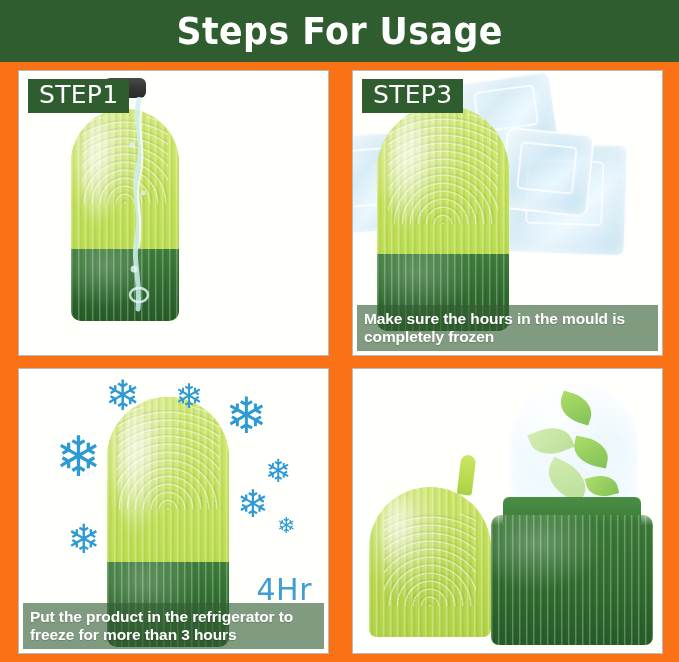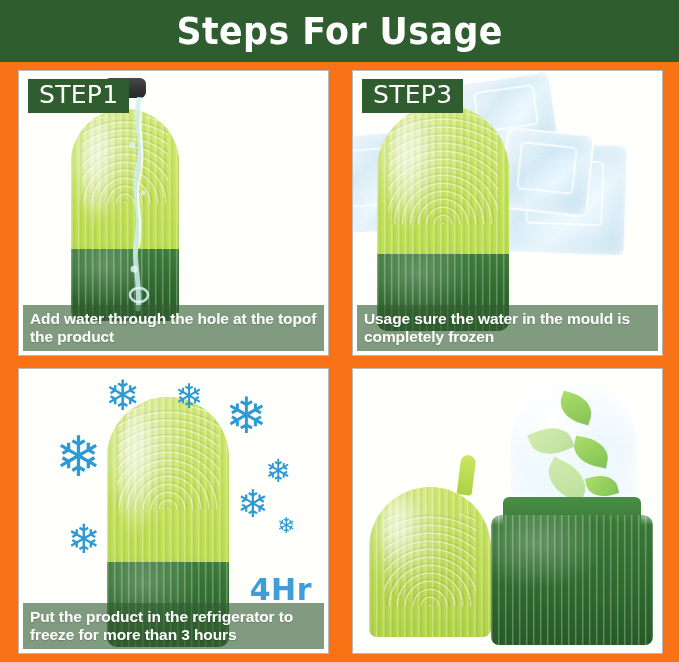--- a/index.html
+++ b/index.html
@@ -143,21 +143,21 @@
   .s3 .ic4{left:152px;top:72px;width:118px;height:108px;transform:rotate(2deg);}
   .s3 .capsule{left:24px;top:34px;width:132px;height:226px;border-radius:66px 66px 10px 10px;}
   .s3 .arcs{width:110px;height:110px;}
 
   
   .s2 .capsule{left:88px;top:28px;width:122px;height:250px;border-radius:61px 61px 10px 10px;}
   .s2 .arcs{width:102px;height:102px;}
   .flake{position:absolute;color:#2e9ad4;line-height:1;user-select:none;}
   .hr-label{
     position:absolute;right:16px;bottom:46px;
-    color:#3f9ed9;font-size:30px;font-weight:700;
+    color:#3f9ed9;font-size:30px;font-weight:400;
     font-family:"DejaVu Sans","Liberation Sans",sans-serif;
     letter-spacing:.5px;
   }
 
   
   .s4 .lid-piece{
     position:absolute;left:16px;top:118px;
     width:122px;height:150px;
     border-radius:62px 62px 8px 8px;
     background:
@@ -230,41 +230,40 @@
           <path d="M20 2 C14 28 26 44 19 70 C12 96 24 112 18 140 C13 166 22 182 19 212" fill="none" stroke="#cfeef2" stroke-width="5" stroke-linecap="round" opacity=".85"></path>
           <path d="M23 10 C17 34 28 52 21 80 C15 106 25 122 20 150" fill="none" stroke="#ffffff" stroke-width="2" stroke-linecap="round" opacity=".8"></path>
           <circle cx="13" cy="48" r="3" fill="#dff4f7" opacity=".8"></circle>
           <circle cx="24" cy="96" r="2.5" fill="#dff4f7" opacity=".75"></circle>
           <circle cx="15" cy="172" r="3.5" fill="#e7f7fa" opacity=".8"></circle>
           <ellipse cx="20" cy="198" rx="9" ry="7" fill="none" stroke="#e2f5f8" stroke-width="2.5" opacity=".85"></ellipse>
         </svg>
       </div>
 
       <div class="step-badge">STEP1</div>
-      <div class="caption">Add water through the hole at the topof the product</div>
     </div>
 
     <div class="panel s3">
       <div class="scene">
         <div class="icecube ic3"></div>
         <div class="icecube ic1"></div>
         <div class="icecube ic4"></div>
         <div class="icecube ic2"></div>
 
         <div class="capsule">
           <div class="topdome"></div>
           <div class="base"></div>
           <div class="ribs"></div>
           <div class="arcs"></div>
           <div class="gloss"></div>
         </div>
       </div>
 
       <div class="step-badge">STEP3</div>
-      <div class="caption">Usage sure the water in the mould is completely frozen</div>
+      <div class="caption">Make sure the hours in the mould is completely frozen</div>
     </div>
 
     <div class="panel s2">
       <div class="scene">
 
         <div class="capsule">
           <div class="topdome"></div>
           <div class="base"></div>
           <div class="ribs"></div>
           <div class="arcs"></div>

